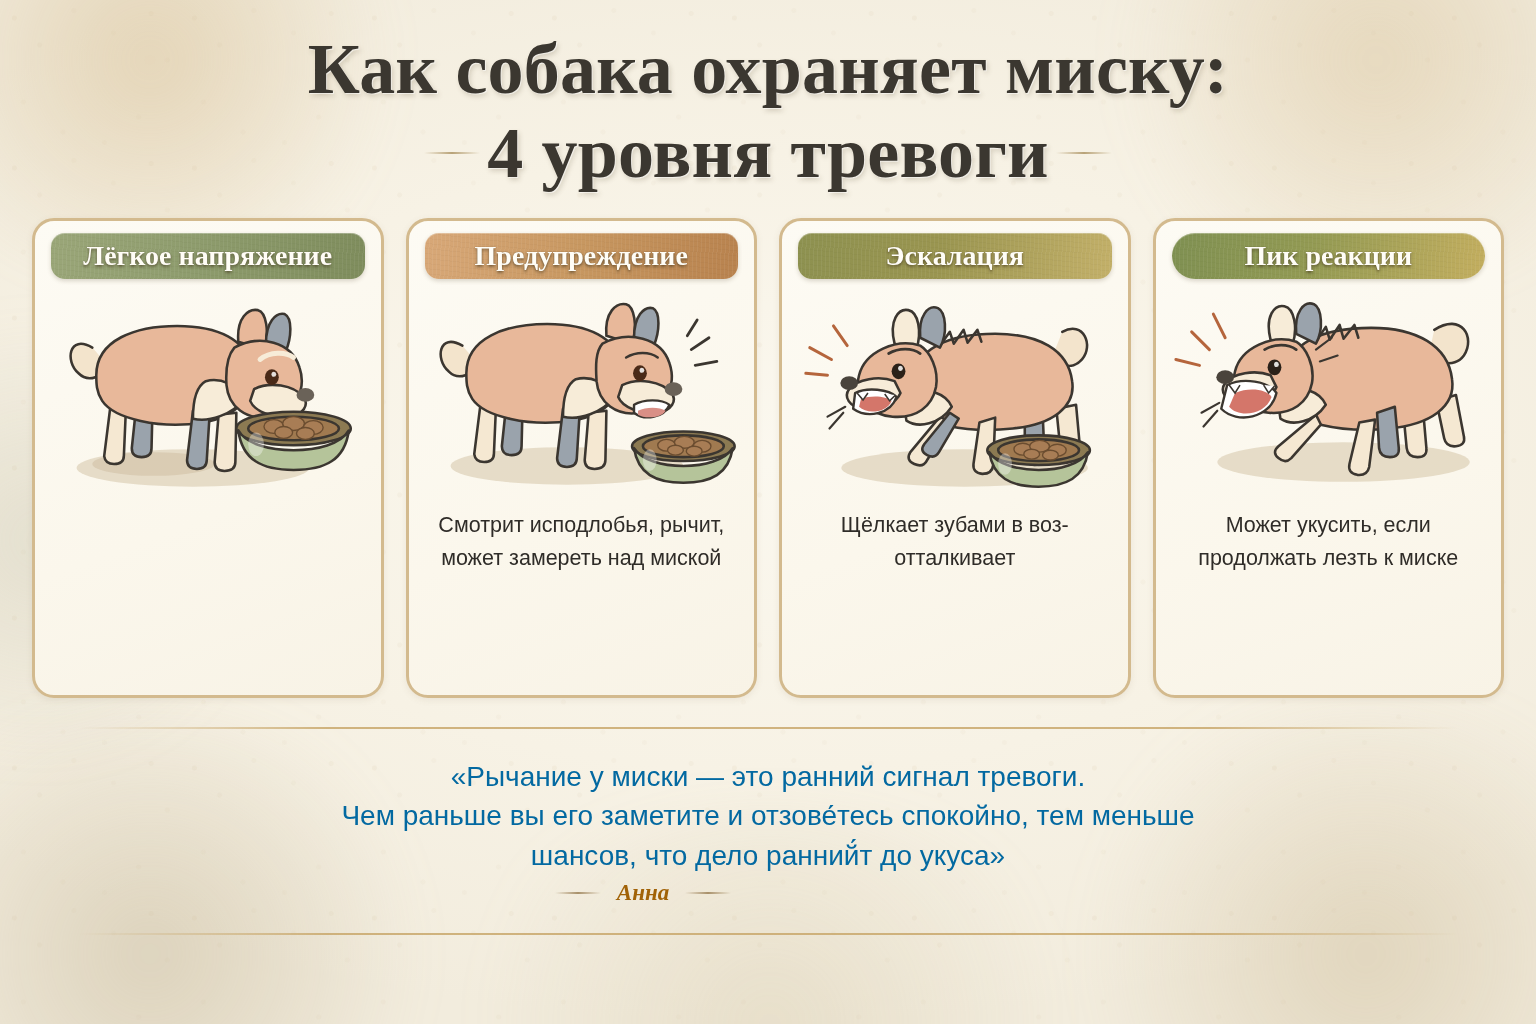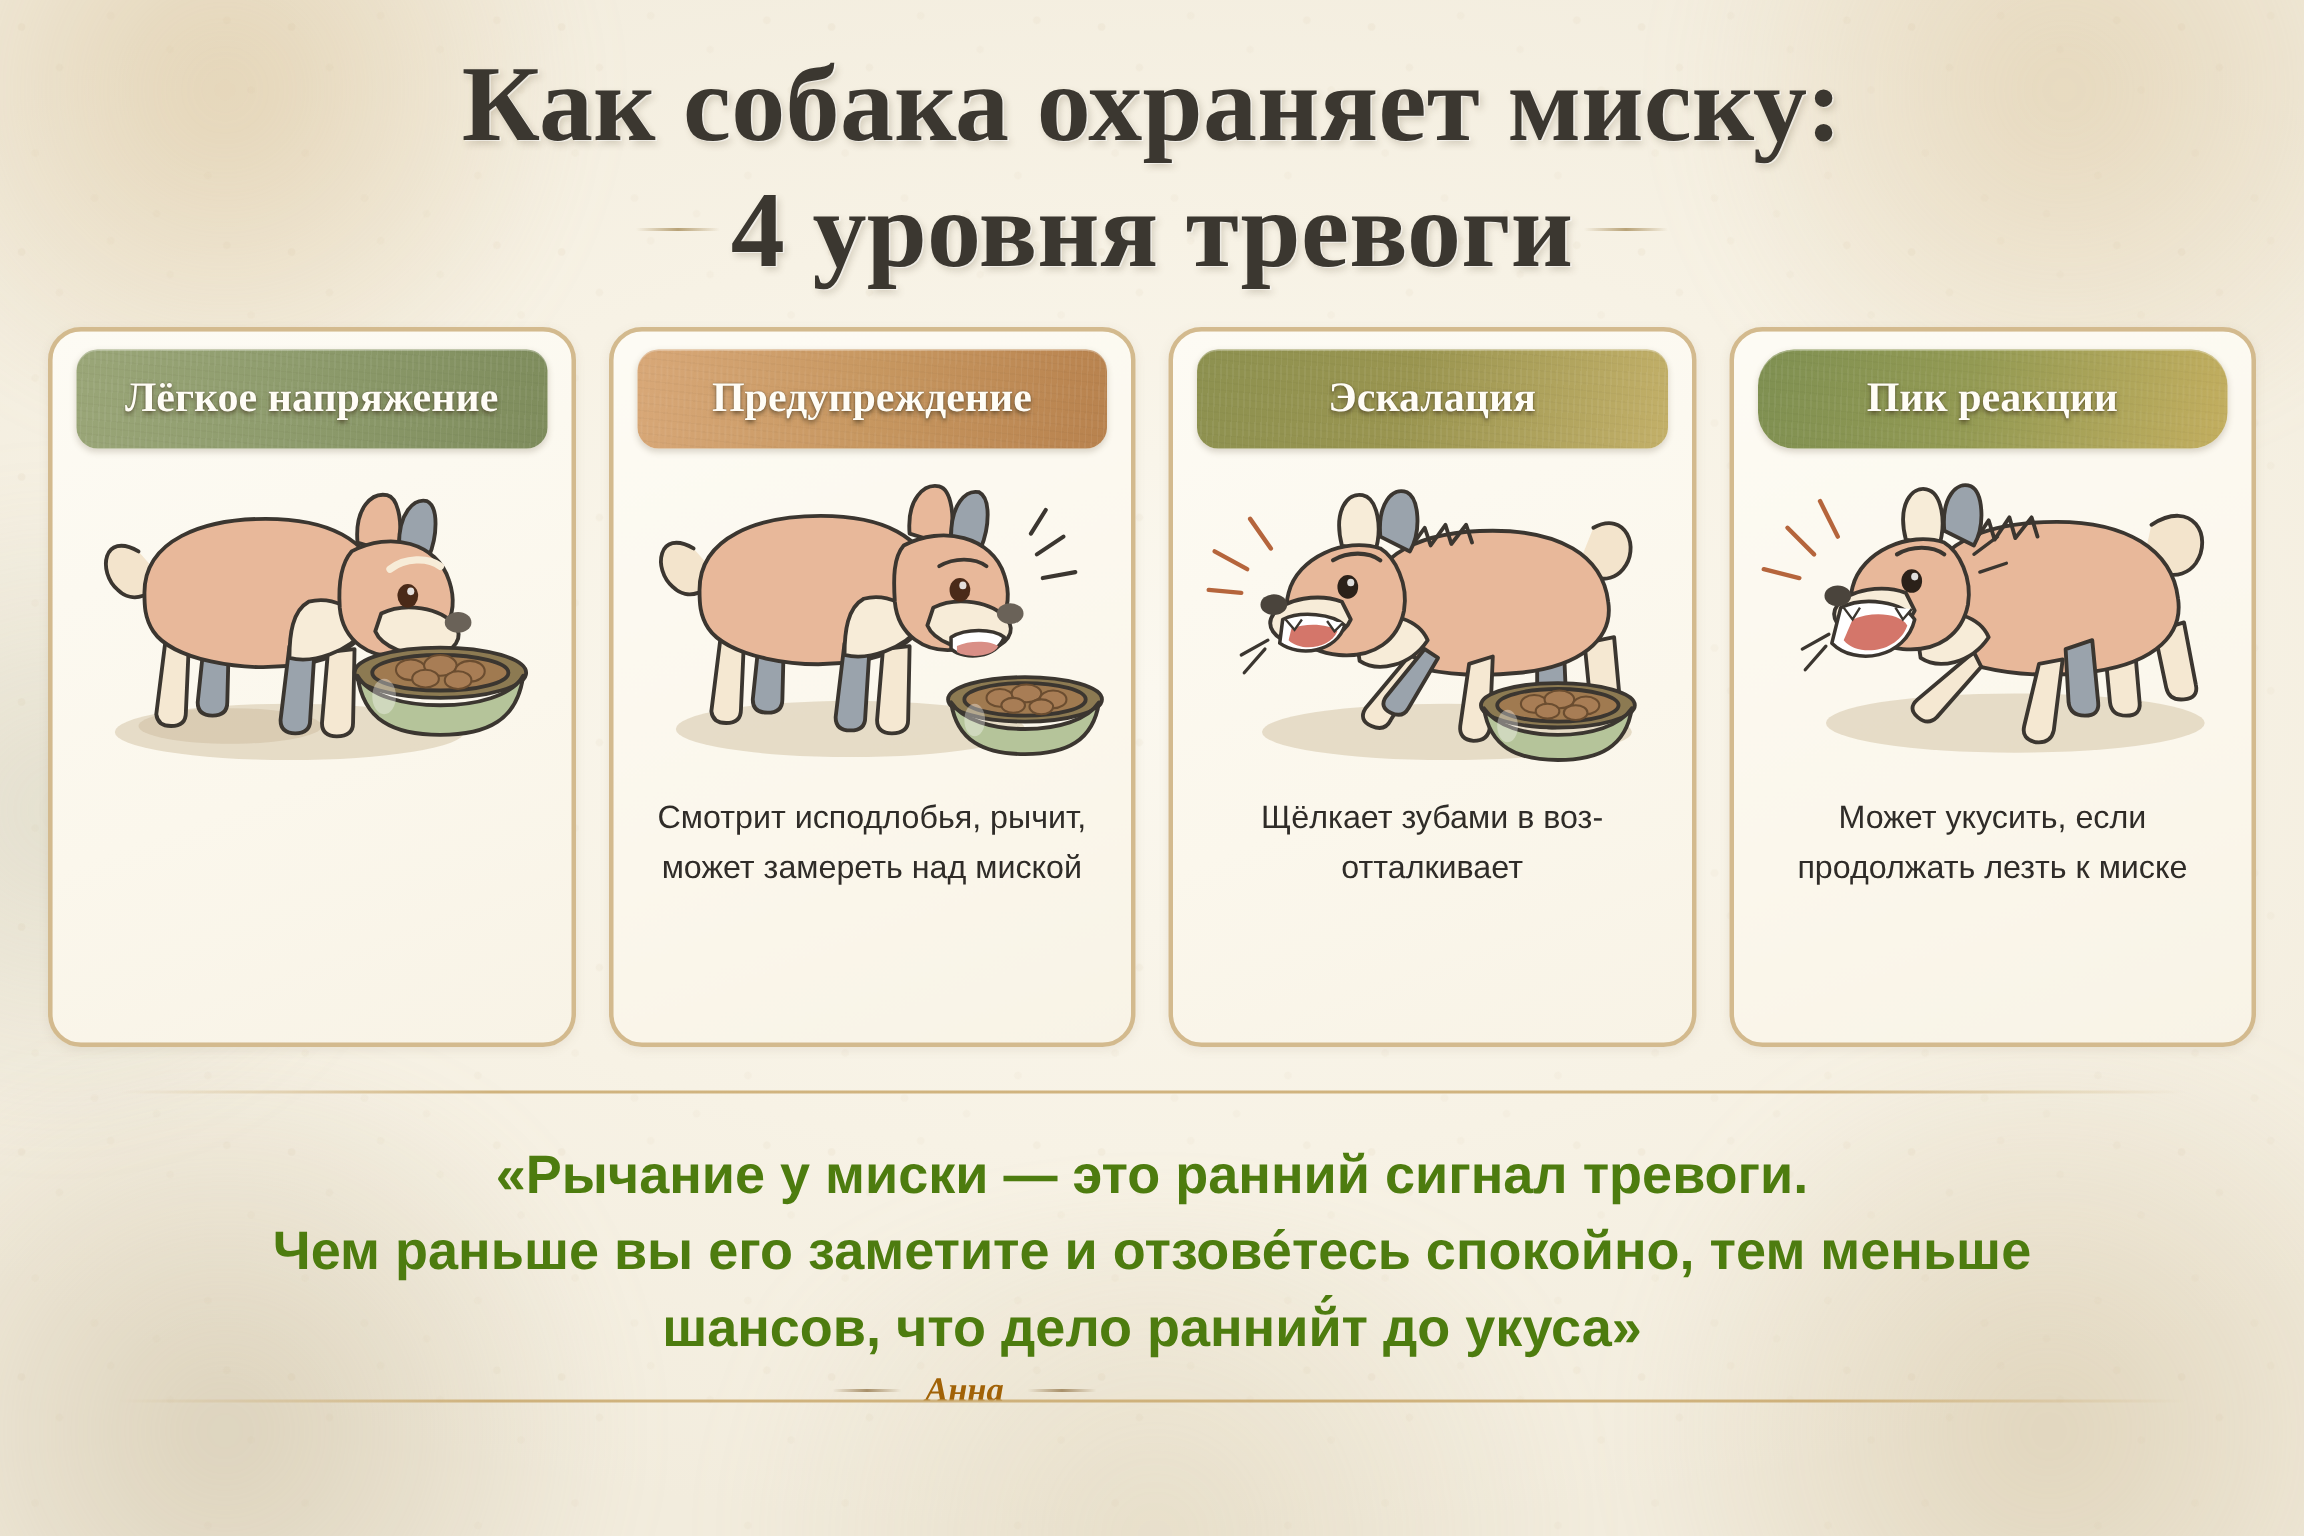--- a/index.html
+++ b/index.html
@@ -56,21 +56,21 @@
     position:relative; flex:1 1 0;
     background:linear-gradient(160deg,#fdfbf4 0%,#fbf7ec 60%,#f8f3e6 100%);
     border:3px solid #d3ba8e;
     border-radius:22px;
     box-shadow:0 2px 7px rgba(120,100,65,.10);
     display:flex; flex-direction:column; align-items:center;
     padding:12px 10px 0 10px;
     overflow:hidden;
   }
   .badge{
-    width:calc(100% - 12px); height:66px;
+    width:calc(100% - 12px); height:46px;
     border-radius:14px;
     display:flex; align-items:center; justify-content:center;
     position:relative; overflow:hidden;
     box-shadow:0 2px 4px rgba(90,78,50,.22), inset 0 1px 0 rgba(255,255,255,.28);
   }
   .badge::after{
     content:""; position:absolute; inset:0; opacity:.30;
     background-image:
       repeating-linear-gradient(92deg, rgba(255,255,255,.20) 0 1px, transparent 1px 4px),
       repeating-linear-gradient(6deg, rgba(0,0,0,.07) 0 1px, transparent 1px 5px);
@@ -89,21 +89,21 @@
     font-family:"Liberation Sans", sans-serif;
   }
 
   
   #quote-sec{ position:absolute; left:0; top:700px; width:1536px; z-index:5; }
   .rule{ height:1.5px; width:1380px; margin:0 auto;
          background:linear-gradient(90deg,rgba(198,168,110,0),#c9a86c 18%,#c9a86c 82%,rgba(198,168,110,0)); opacity:.85; }
   .rule.top{ margin-top:27px; }
   .rule.bottom{ margin-top:0; }
   .quote-body{ padding:28px 120px 10px; text-align:center; }
-  .qline{ font-size:36px; line-height:1.42; color:#4d7c0f; font-weight:700; }
+  .qline{ font-size:28px; line-height:1.42; color:#0369a1; font-weight:400; }
   .attrib{ margin-top:4px; text-align:center; display:flex; align-items:center; justify-content:center; gap:16px;
            padding-right:250px; }
   .adash{ width:46px; height:2px; background:linear-gradient(90deg,rgba(170,145,100,0),#a8906a,rgba(170,145,100,0)); }
   .aname{ font-family:"Liberation Serif", serif; font-style:italic; font-weight:700; font-size:23px; color:#a16207; }
   #quote-sec .rule.bottom{ position:absolute; top:233px; left:0; right:0; }
 </style>
 </head>
 <body>
 
 <div id="bg">

